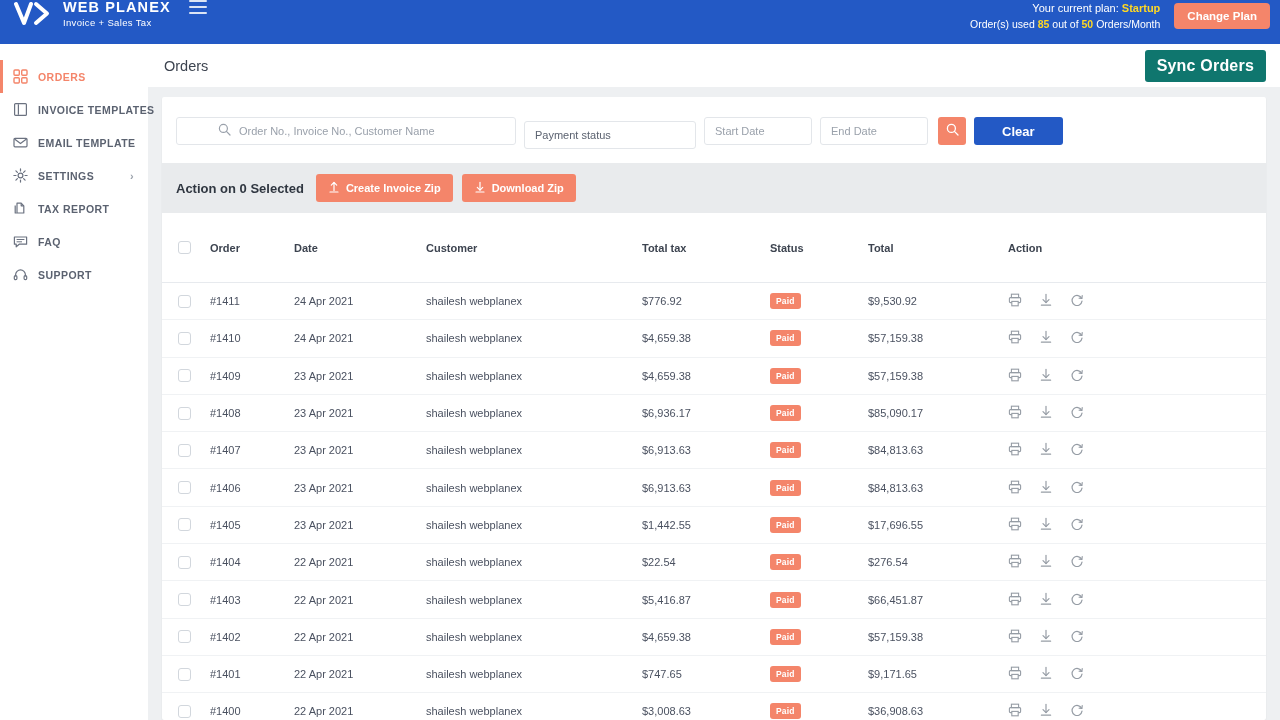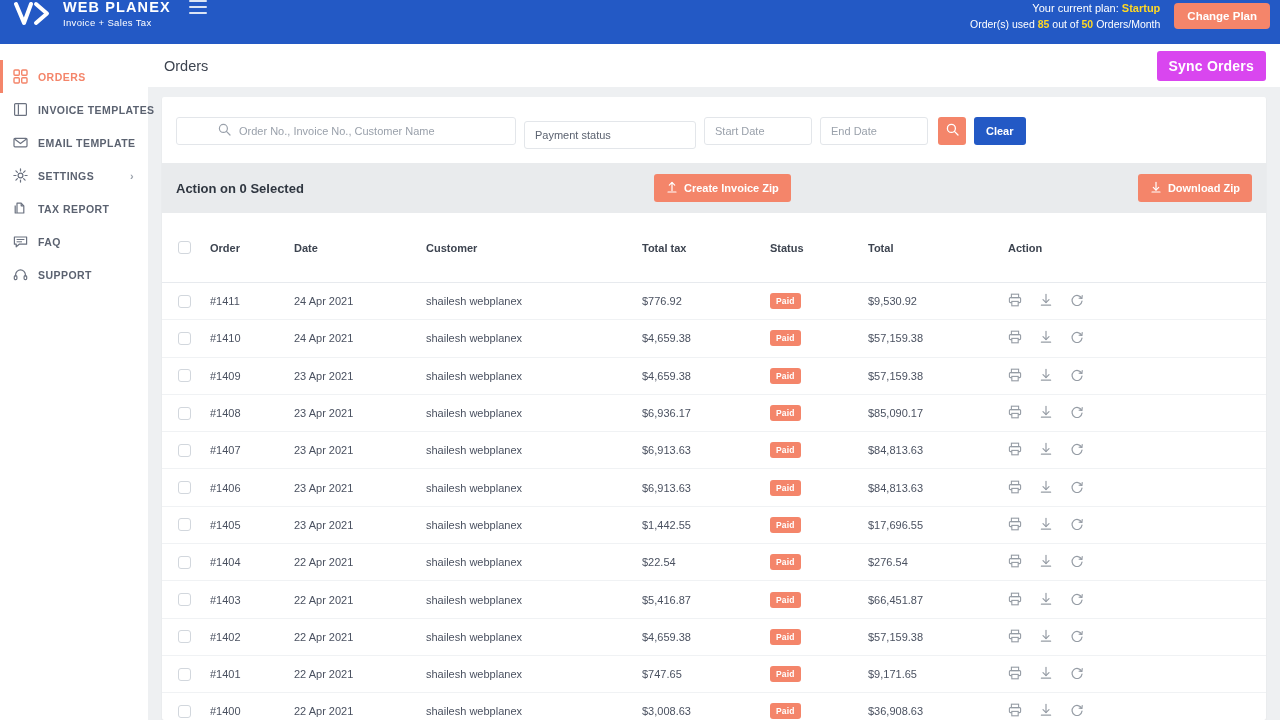--- a/index.html
+++ b/index.html
@@ -71,22 +71,22 @@
   .nav-list .nav-item { margin-bottom: 0; height: 33px; }
 
   
   .page-head {
     position: absolute; top: 44px; left: 148px; width: 1132px; height: 43px;
     background: #fff; display: flex; align-items: center;
     padding: 0 14px 0 16px;
   }
   .page-title { font-size: 14.5px; color: #3d4450; font-weight: 400; }
   .sync-btn {
-    margin-left: auto; background: #d946ef; color: #fff; border: none;
-    font-family: inherit; font-size: 14px; font-weight: 700;
+    margin-left: auto; background: #0f766e; color: #fff; border: none;
+    font-family: inherit; font-size: 16px; font-weight: 700;
     padding: 7px 12px; border-radius: 3px; cursor: pointer; letter-spacing: .2px;
   }
 
   
   .content {
     position: absolute; top: 97px; left: 162px; width: 1104px; height: 623px;
     background: #fff; border-radius: 2px;
     box-shadow: 0 1px 2px rgba(0,0,0,.07);
     overflow: hidden;
   }
@@ -113,28 +113,28 @@
   }
   .sel-field { width: 172px; margin-top: 8px; }
   .date-field { width: 108px; color: #9aa1ab; }
   .icon-btn {
     width: 28px; height: 28px; border: none; border-radius: 3px;
     background: #F4856A; display: flex; align-items: center; justify-content: center;
     cursor: pointer; flex: none; margin-left: 2px;
   }
   .clear-btn {
     height: 28px; border: none; border-radius: 3px; background: #2359C5;
-    color: #fff; font-family: inherit; font-size: 11px; font-weight: 700;
-    padding: 0 12px; cursor: pointer;
+    color: #fff; font-family: inherit; font-size: 13px; font-weight: 700;
+    padding: 0 28px; cursor: pointer;
   }
 
   
   .actionbar {
     background: #e9ebed; display: flex; align-items: center;
-    padding: 11px 14px; gap: 9px; justify-content: space-between;
+    padding: 11px 14px; gap: 9px;
   }
   .action-label { font-size: 13px; font-weight: 700; color: #2f3640; margin-right: 3px; }
   .act-btn {
     background: #F4856A; color: #fff; border: none; border-radius: 3px;
     font-family: inherit; font-size: 11px; font-weight: 600;
     padding: 7px 12px; cursor: pointer;
     display: inline-flex; align-items: center; gap: 6px;
   }
 
   

